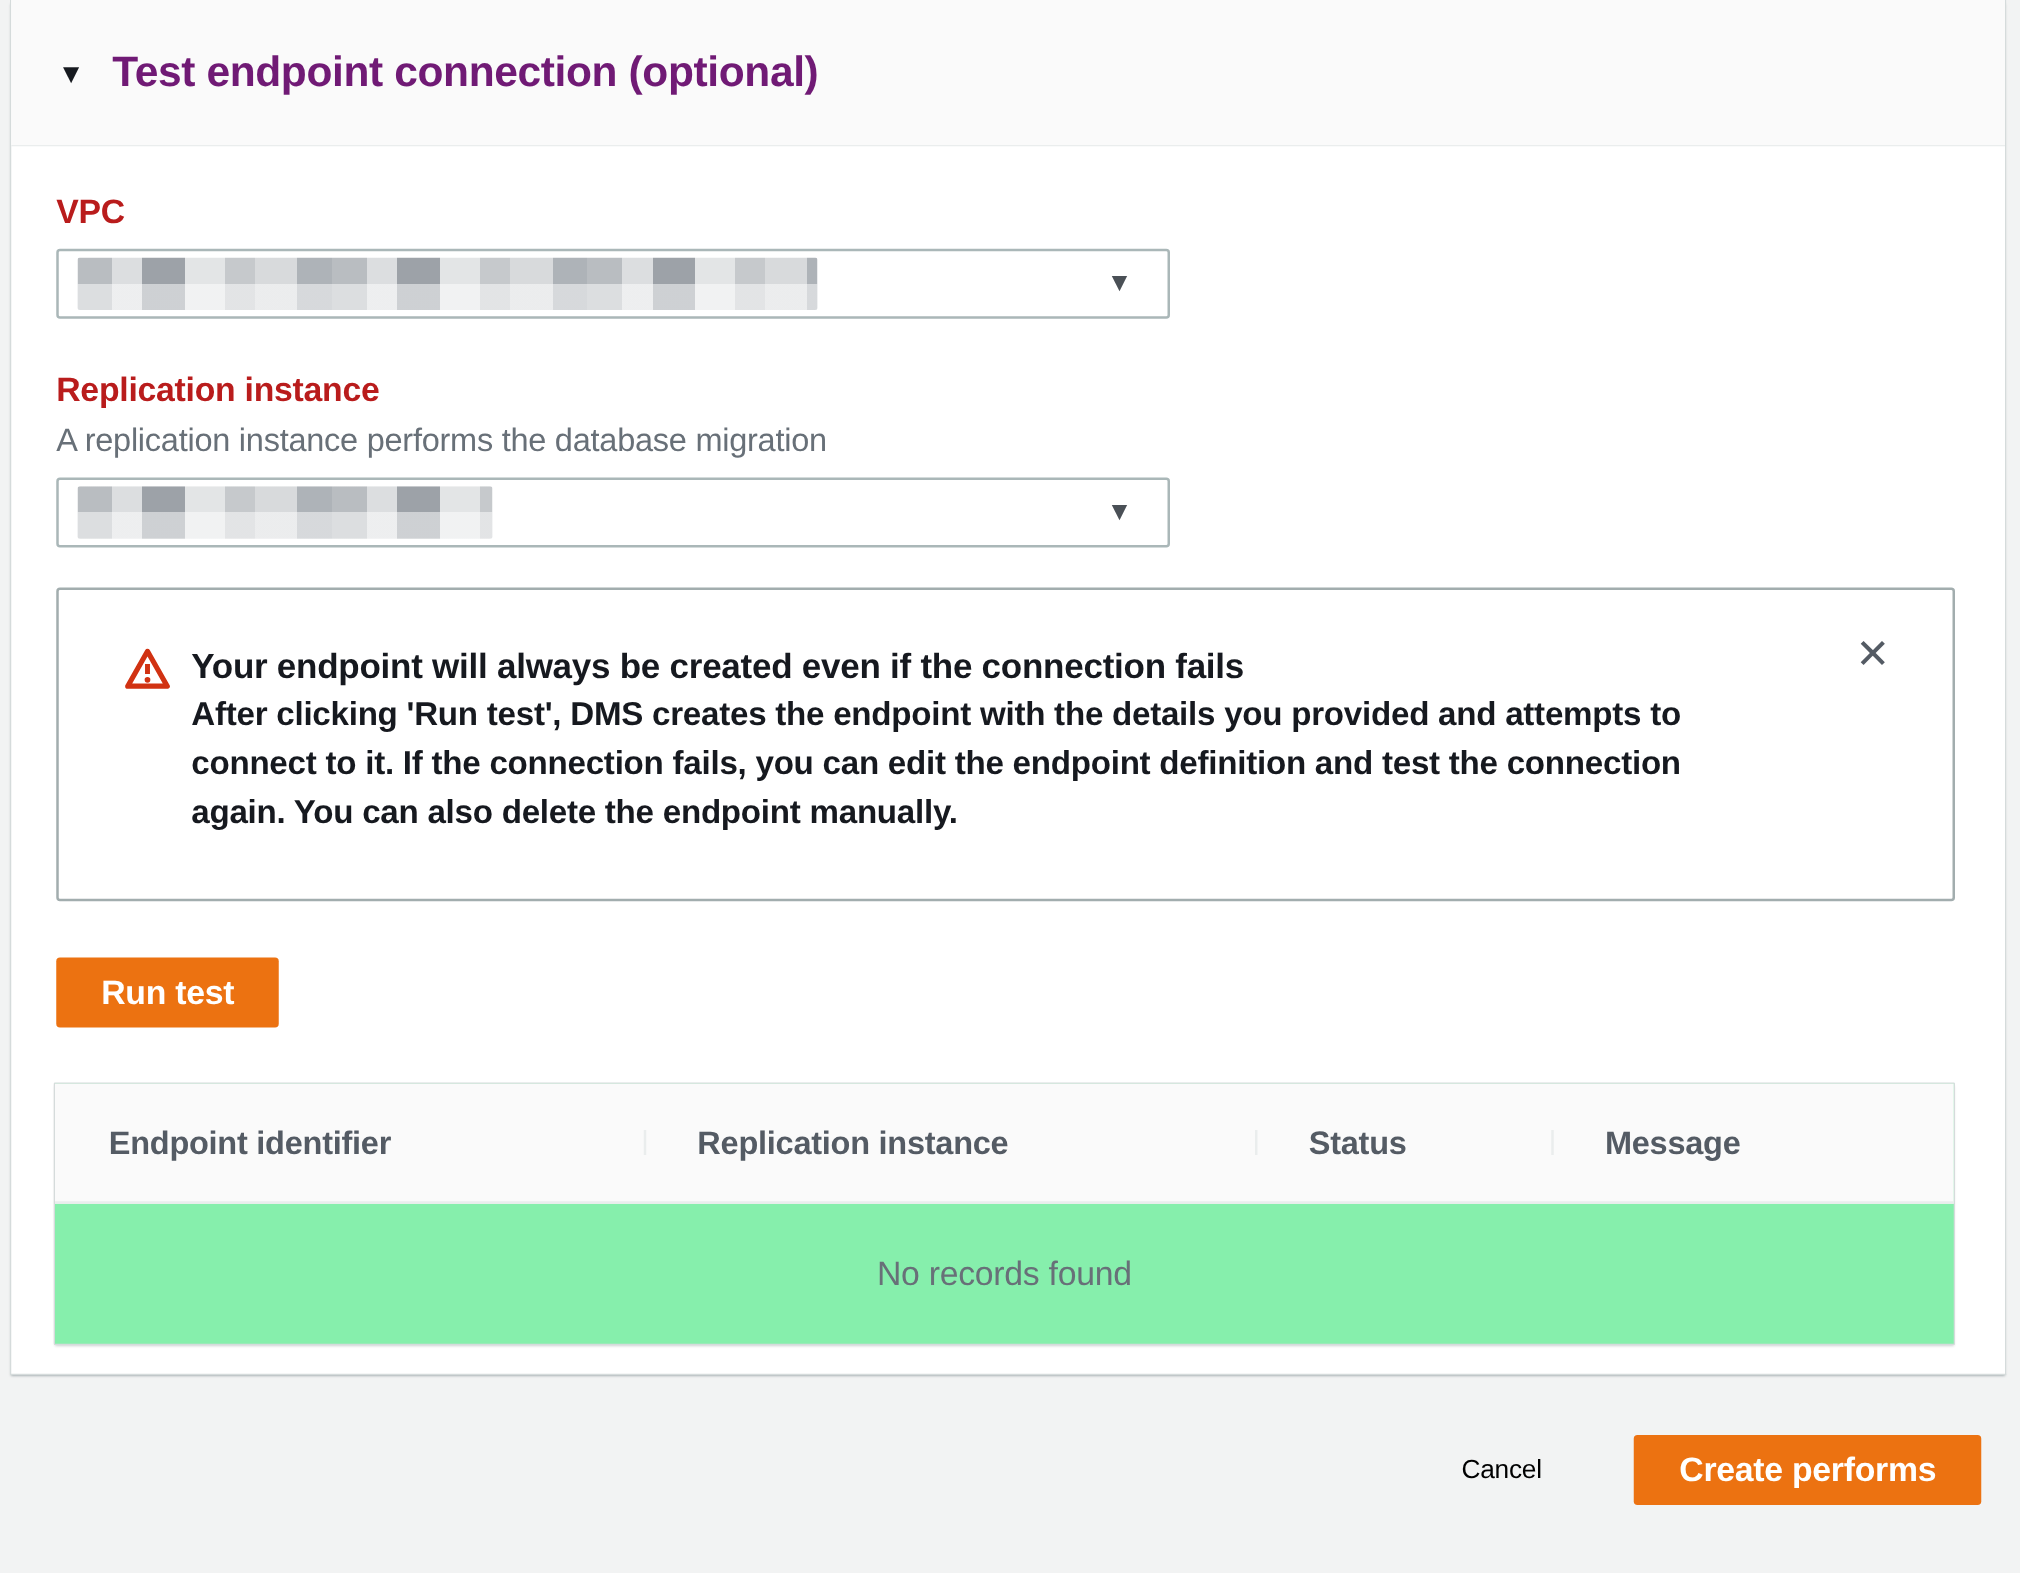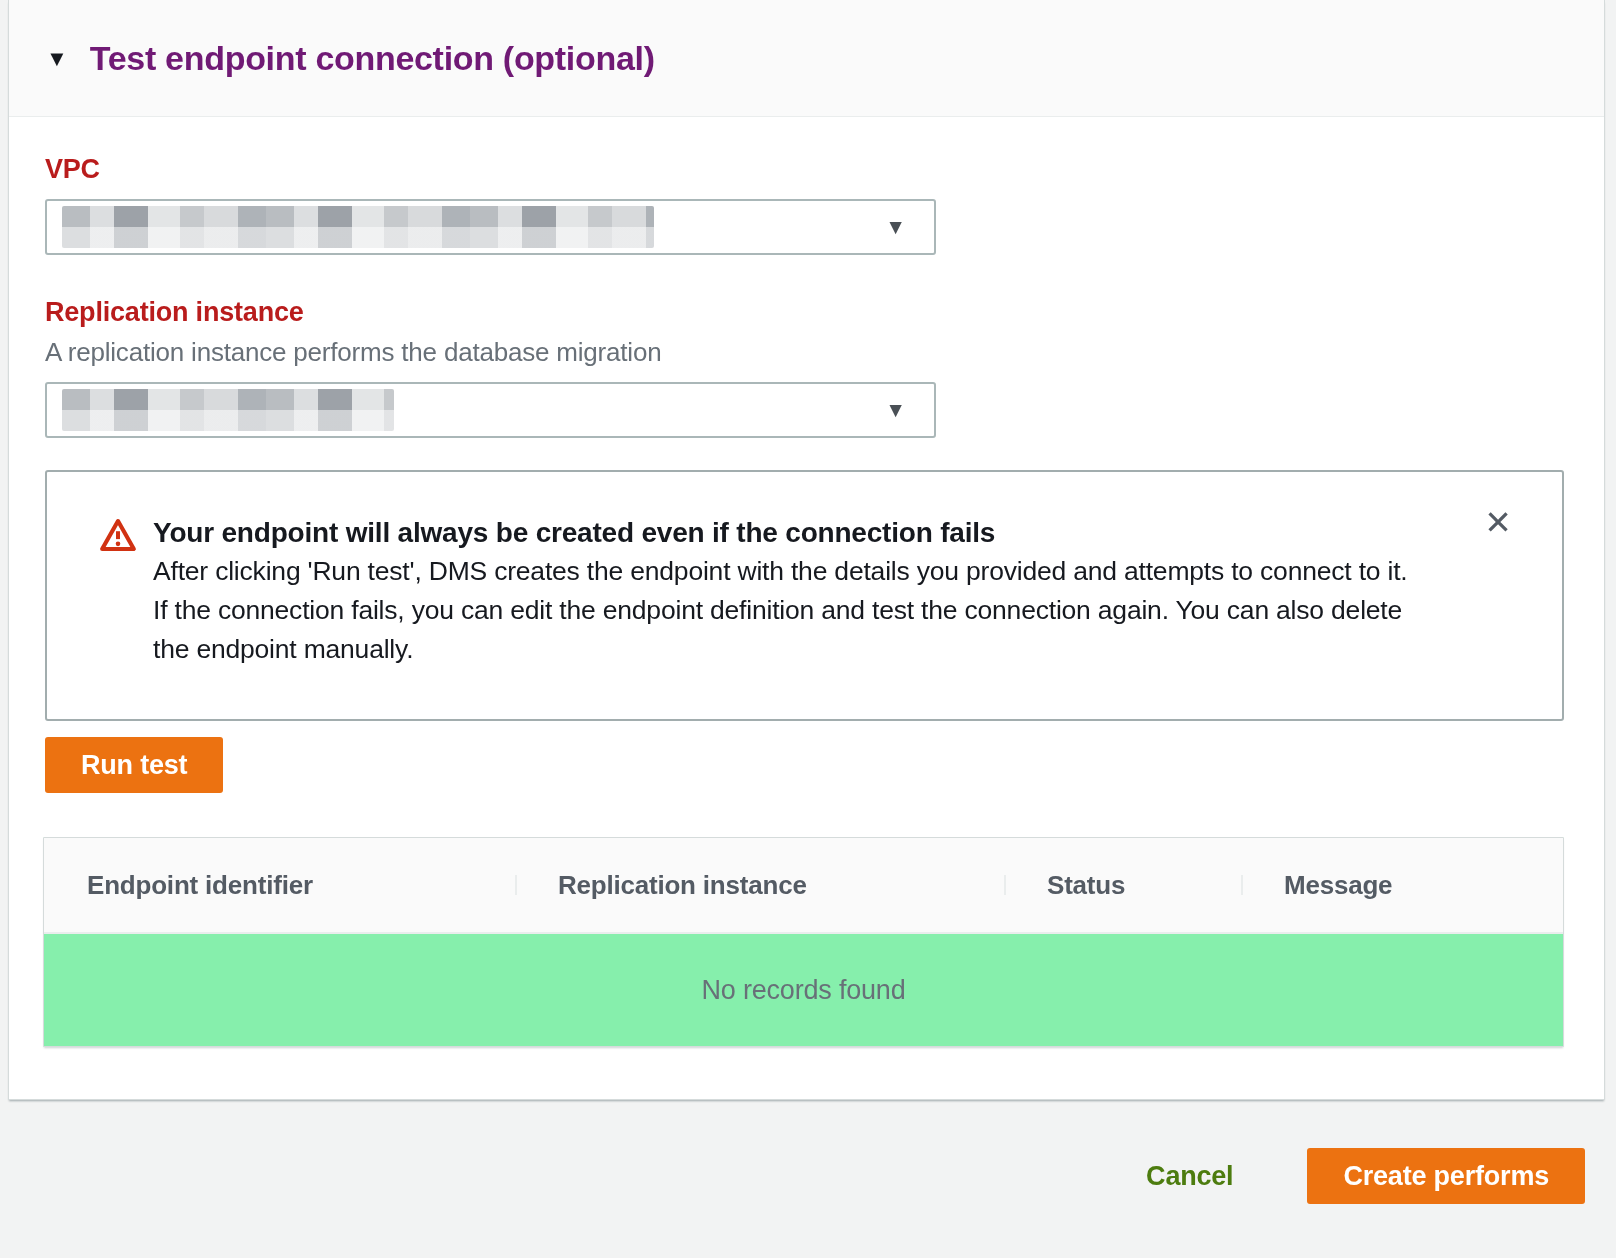--- a/index.html
+++ b/index.html
@@ -64,33 +64,33 @@
     position:relative;margin-top:32px;box-sizing:border-box;
     min-height:251px;border:2px solid #a2adae;border-radius:3px;background:#fff;
     padding:42px 150px 30px 52px;
   }
   .warning-row{display:flex;align-items:flex-start;}
   .warning-icon{flex:0 0 auto;margin-top:2px;margin-right:16px;}
   .warning-title{
     font-size:28px;font-weight:700;color:#16191f;line-height:38px;letter-spacing:-0.2px;
   }
   .warning-body{
-    font-size:26.5px;color:#16191f;line-height:39px;max-width:1320px;letter-spacing:-0.2px;
+    font-size:26.5px;color:#16191f;line-height:39px;max-width:1320px;letter-spacing:-0.2px;font-weight:bold;
   }
   .warning-close{
     position:absolute;top:30px;right:46px;font-size:33px;color:#545b64;
     line-height:1;cursor:pointer;background:none;border:none;padding:4px;font-weight:400;
   }
   
   .btn-primary{
     display:inline-block;height:56px;line-height:56px;padding:0 36px;
     background:#ec7211;color:#ffffff;border:none;border-radius:3px;
     font-size:27px;font-weight:700;font-family:inherit;cursor:pointer;letter-spacing:-0.2px;
   }
-  .run-test{margin-top:16px;}
+  .run-test{margin-top:45px;}
   
   .table{
     margin:44px 0 0 -2px;box-sizing:border-box;height:210px;
     border:1px solid #d5dbdb;border-radius:1px;background:#86efac;
     box-shadow:0 2px 2px -1px rgba(0,28,36,0.2);
   }
   .table-head{
     display:flex;height:96px;box-sizing:border-box;align-items:center;
     background:#fafafa;border-bottom:2px solid #eaeded;
   }
@@ -106,21 +106,21 @@
     height:112px;display:flex;align-items:center;justify-content:center;
     font-size:27px;color:#687078;letter-spacing:-0.2px;
   }
   
   .footer-actions{
     position:absolute;top:1148px;right:31px;height:56px;
     display:flex;align-items:center;gap:74px;
   }
   .btn-link{
     background:none;border:none;padding:0;font-family:inherit;
-    font-size:27px;font-weight:700;color:#4d7c0f;cursor:pointer;letter-spacing:-0.2px;
+    font-size:21px;font-weight:400;color:#000000;cursor:pointer;letter-spacing:-0.2px;
   }
 </style>
 </head>
 <body>
 
 <div class="page">
 
   <section class="card">
 
     <header class="card-header">

